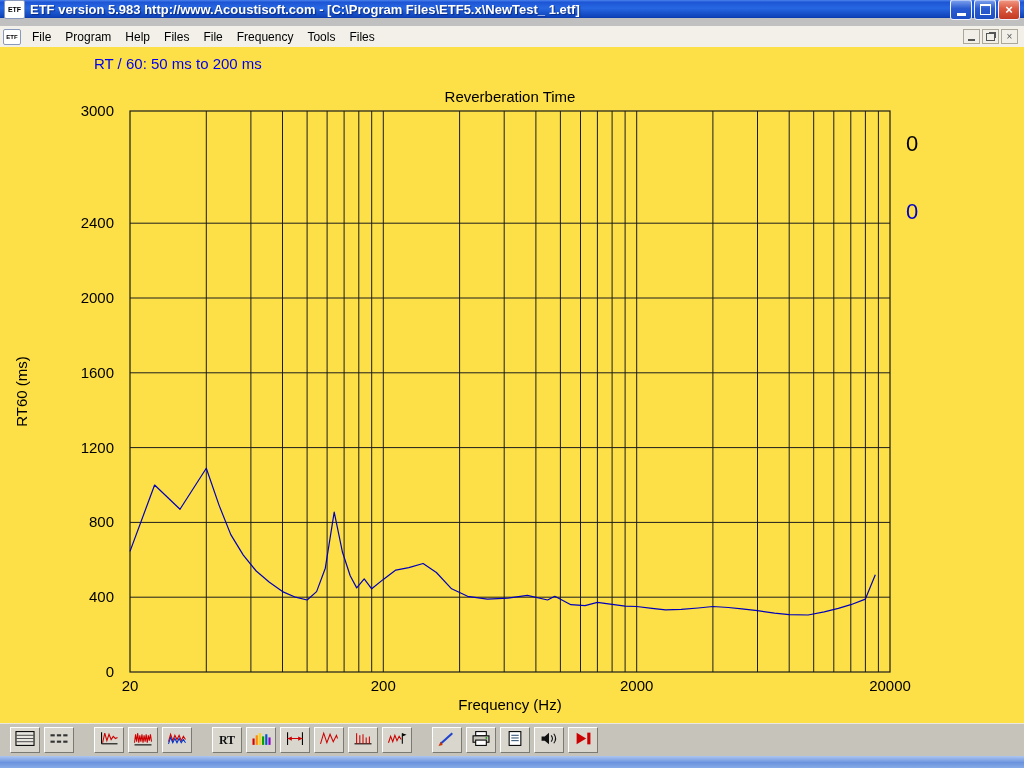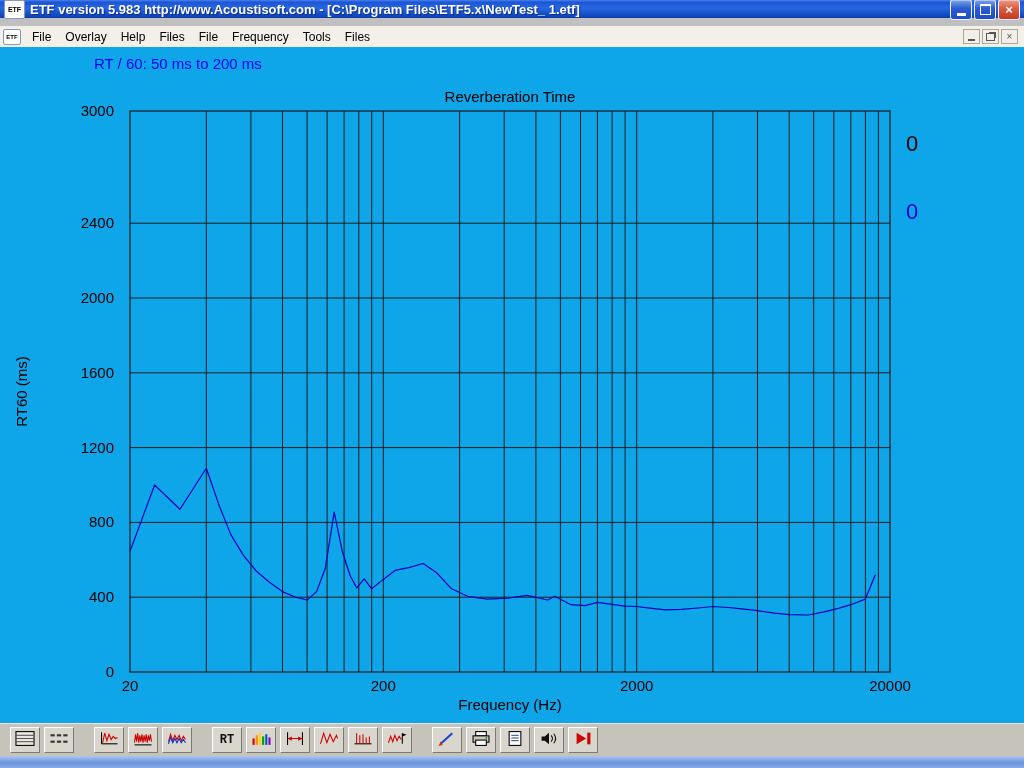--- a/index.html
+++ b/index.html
@@ -29,32 +29,32 @@
   .mdi-icon{width:16px;height:14px;background:#fff;border:1px solid #8899bb;border-radius:2px;color:#000;
     font-size:6px;font-weight:bold;display:flex;align-items:center;justify-content:center;margin-right:4px;}
   .menu-item{padding:2px 7px;cursor:default;}
   .mdi-controls{margin-left:auto;display:flex;gap:2px;padding-right:3px;}
   .mdi-btn{width:17px;height:15px;border:1px solid #aca899;background:#f1efe7;display:flex;
     align-items:center;justify-content:center;color:#555;font-size:10px;line-height:1;padding:0;cursor:default;}
   .g-min{width:7px;height:2px;background:#555;margin-top:7px;}
   .g-restore{width:7px;height:6px;border:1px solid #555;box-shadow:2px -2px 0 -1px #555;}
 
   
-  .client{position:absolute;top:47px;left:0;right:0;bottom:44px;background:#0ea5e9;}
+  .client{position:absolute;top:47px;left:0;right:0;bottom:44px;background:#fde047;}
   .analysis-header{position:absolute;left:94px;top:8px;color:#0000f0;font-size:15px;z-index:2;}
   #chart{position:absolute;left:0;top:0;}
 
   
   .toolbar{position:absolute;left:0;right:0;bottom:12px;height:32px;background:#c6c3ba;
     border-top:1px solid #e9e7e0;display:flex;align-items:center;padding:0 0 0 10px;}
   .tb-btn{width:30px;height:26px;margin-right:4px;background:#d9d6cd;border:1px solid;
     border-color:#ffffff #7a7a72 #7a7a72 #ffffff;display:flex;align-items:center;justify-content:center;
     padding:0;cursor:default;flex:0 0 auto;}
   .tb-btn.grp{margin-left:16px;}
-  .tb-label{font-size:12px;font-weight:bold;color:#111;font-family:Liberation Mono, monospace;}
+  .tb-label{font-size:12px;font-weight:bold;color:#111;font-family:Liberation Serif, serif;}
 
   
   .statusbar{position:absolute;left:0;right:0;bottom:0;height:12px;
     background:linear-gradient(180deg,#aec6f2 0%,#6b93dd 55%,#87abe8 100%);}
 </style>
 </head>
 <body>
 
 <div class="screen">
 
@@ -69,21 +69,21 @@
     </button>
     <button class="win-btn close">
       <span>×</span>
     </button>
   </div>
 
   <div class="menubar">
     <span class="mdi-icon">ETF</span>
     <span id="menu-items" style="display:flex;">
         <span class="menu-item">File</span>
-        <span class="menu-item">Overlay</span>
+        <span class="menu-item">Program</span>
         <span class="menu-item">Help</span>
         <span class="menu-item">Files</span>
         <span class="menu-item">File</span>
         <span class="menu-item">Frequency</span>
         <span class="menu-item">Tools</span>
         <span class="menu-item">Files</span>
       </span>
     <span class="mdi-controls">
       <button class="mdi-btn">
         <span class="g-min"></span>

